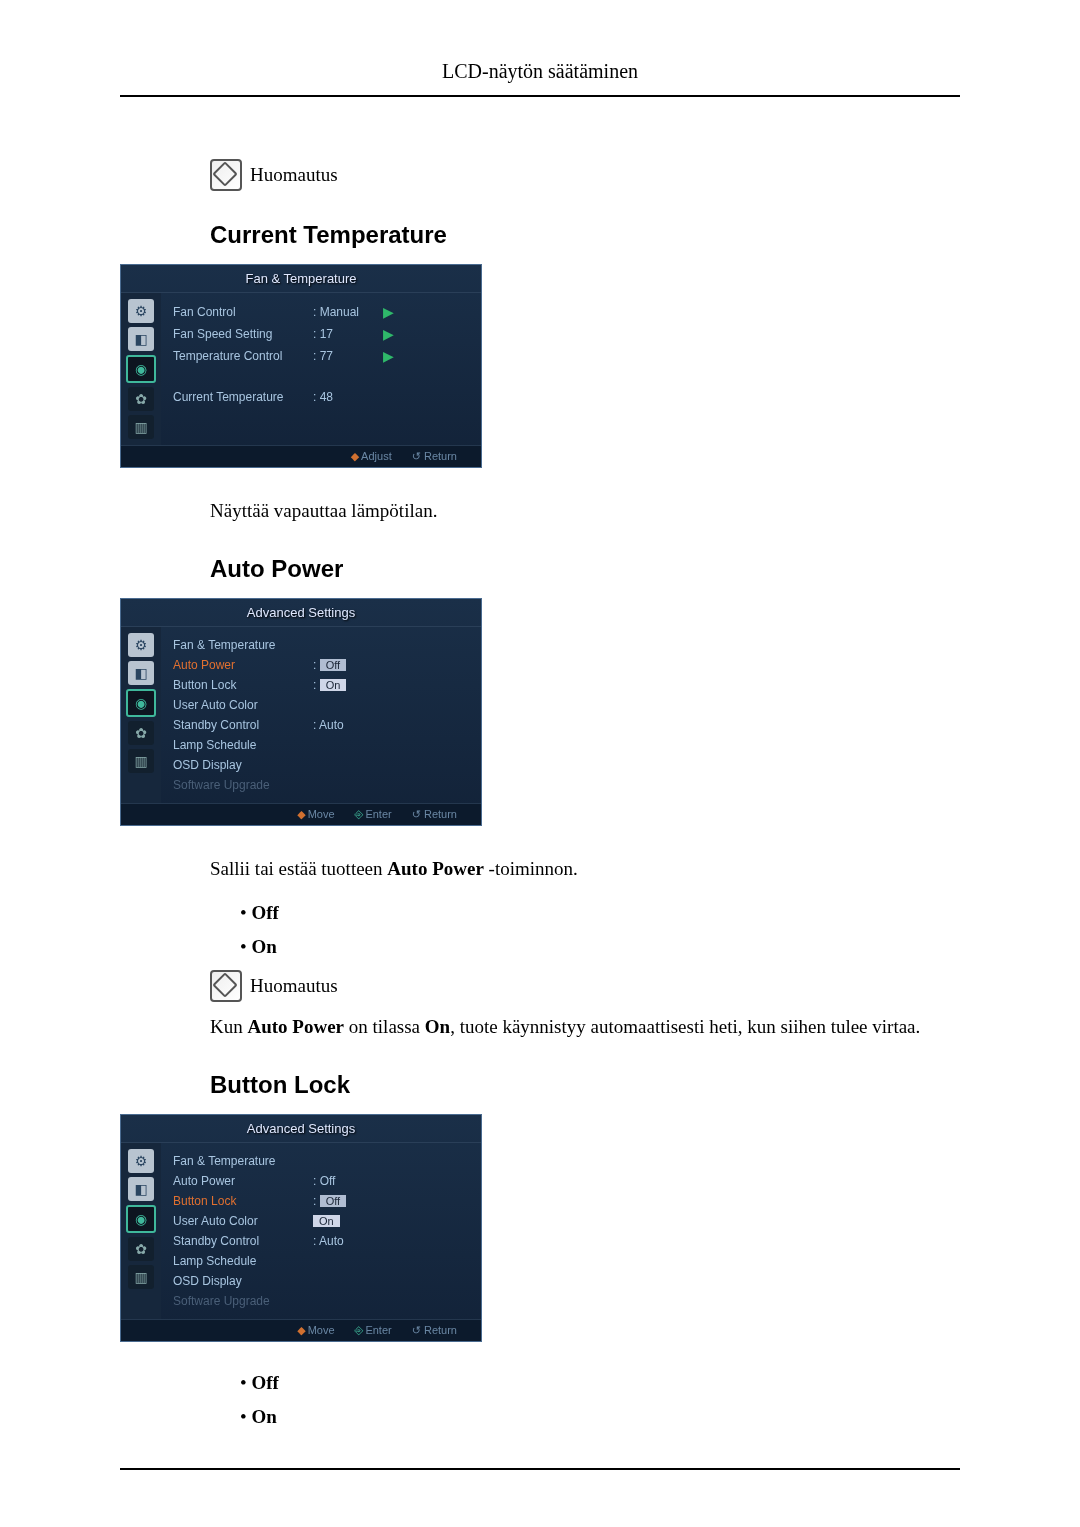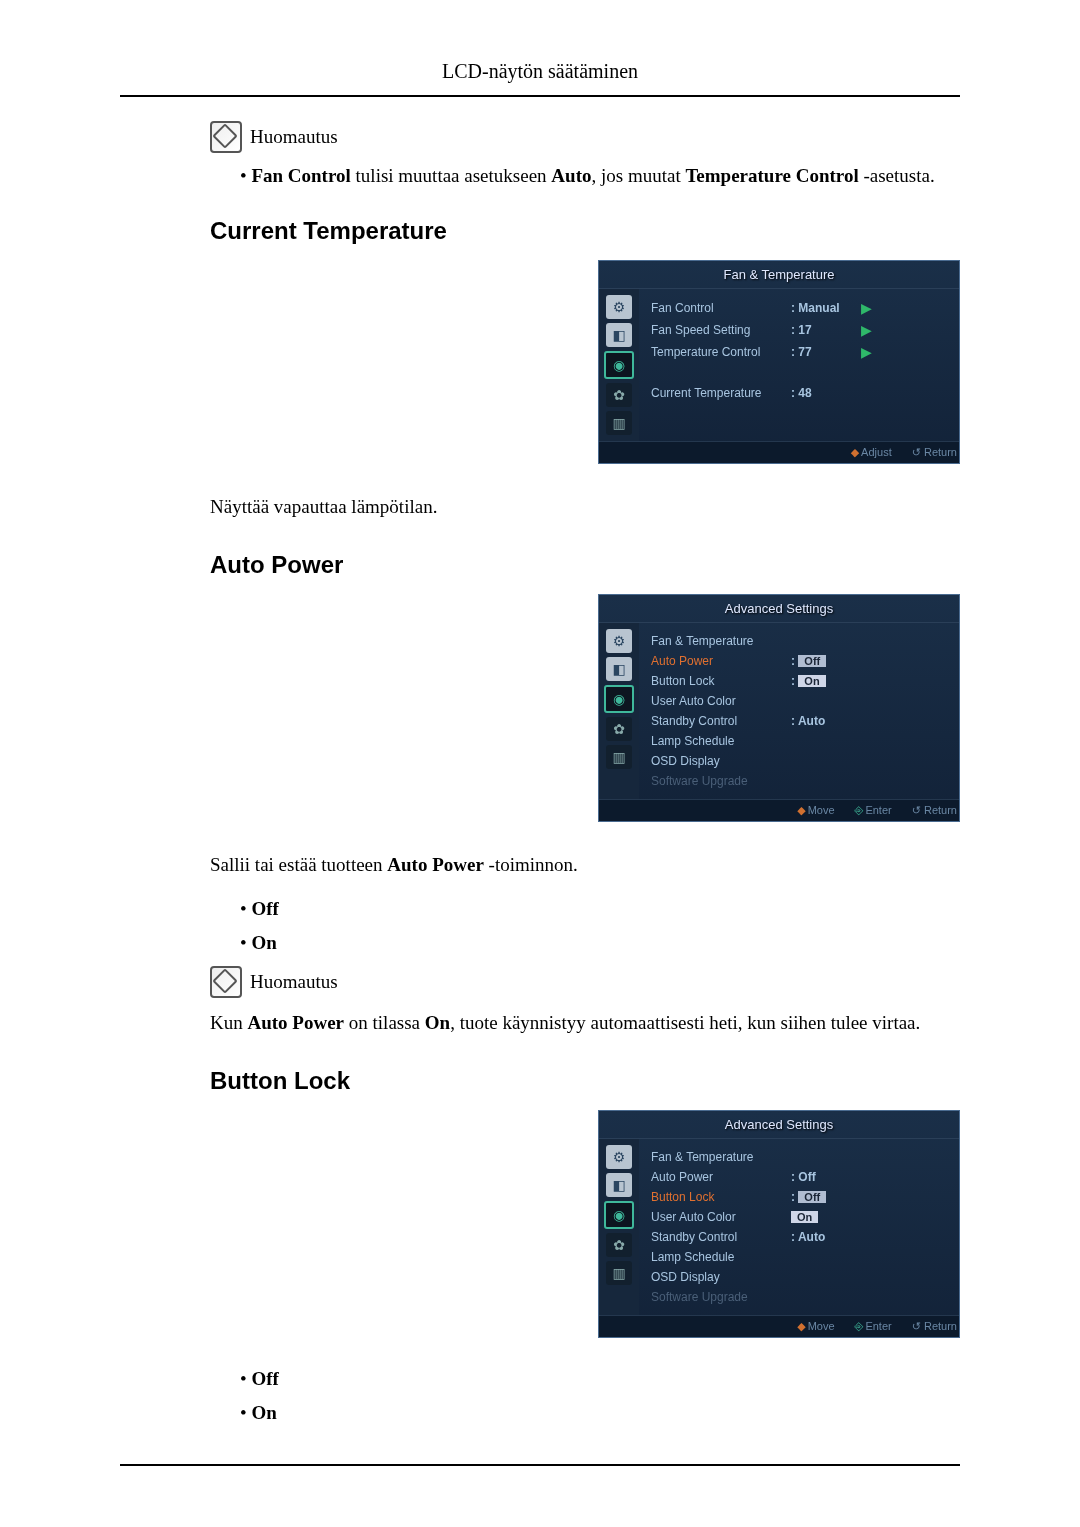--- a/index.html
+++ b/index.html
@@ -11,21 +11,21 @@
     width: 1080px;
   }
   .page {
     padding: 60px 120px 80px 120px;
   }
   .header {
     text-align: center;
     font-size: 20px;
     padding-bottom: 12px;
     border-bottom: 2px solid #000;
-    margin-bottom: 24px;
+    margin-bottom: 62px;
   }
   .note-line {
     display: flex;
     align-items: center;
     margin-left: 90px;
     margin-bottom: 12px;
   }
   .note-icon {
     width: 28px;
     height: 28px;
@@ -60,21 +60,21 @@
     content: "•   ";
   }
   .section-title {
     font-family: Arial, Helvetica, sans-serif;
     font-size: 24px;
     font-weight: bold;
     margin: 30px 0 15px 90px;
   }
   .osd-wrap {
     display: flex;
-    justify-content: flex-end;
+    justify-content: flex-start;
     margin-bottom: 30px;
   }
   .osd {
     width: 360px;
     background: linear-gradient(#1a2f48, #122238);
     border: 1px solid #4a6b90;
     font-family: Arial, sans-serif;
     font-size: 12px;
     color: #a8c5e0;
     position: relative;
@@ -118,42 +118,42 @@
   .osd-content {
     flex: 1;
     padding: 8px 12px;
   }
   .osd-row {
     display: flex;
     padding: 3px 0;
     align-items: center;
   }
   .osd-label { flex: 0 0 140px; }
-  .osd-value { flex: 0 0 70px; font-weight: bold; }
+  .osd-value { flex: 0 0 70px; }
   .osd-arrow { color: #2fb86a; font-size: 14px; }
   .osd-highlight-orange { color: #e07030; }
   .osd-highlight-dim { color: #4a5f78; }
   .osd-box-value {
     background: #b0bdd2;
     color: #1a2536;
     padding: 0 6px;
     font-size: 11px;
     display: inline-block;
   }
   .osd-box-value-on {
     background: #cfd6e8;
     color: #1a2536;
     padding: 0 6px;
     font-size: 11px;
     display: inline-block;
   }
   .osd-spacer { height: 20px; }
   .osd-footer {
     background: #0c1a2c;
-    padding: 4px 2px;
+    padding: 4px 24px;
     display: flex;
     justify-content: flex-end;
     gap: 20px;
     font-size: 11px;
     border-top: 1px solid #24374e;
   }
   .osd-foot-item { color: #6a87a4; }
   .osd-foot-icon { color: #d07030; margin-right: 2px; }
   .osd-foot-icon-enter { color: #3fb89b; margin-right: 2px; }
   .para {
@@ -182,23 +182,20 @@
 </head>
 <body>
 
 <div class="page">
 
   <div class="header">LCD-näytön säätäminen</div>
 
   <div class="note-line">
     <span class="note-icon"></span>
     <span class="note-label">Huomautus</span>
-  </div>
-  <div class="bullet">
-    <b>Fan Control</b><span> tulisi muuttaa asetukseen </span><b>Auto</b><span>, jos muutat </span><b>Temperature Control</b><span> -asetusta.</span>
   </div>
 
   <div class="section-title">Current Temperature</div>
 
   <div class="osd-wrap">
     <div class="osd">
       <div class="osd-title">Fan &amp; Temperature</div>
       <div class="osd-body">
         <div class="osd-icons">
           <div class="osd-icon-box">⚙</div>

